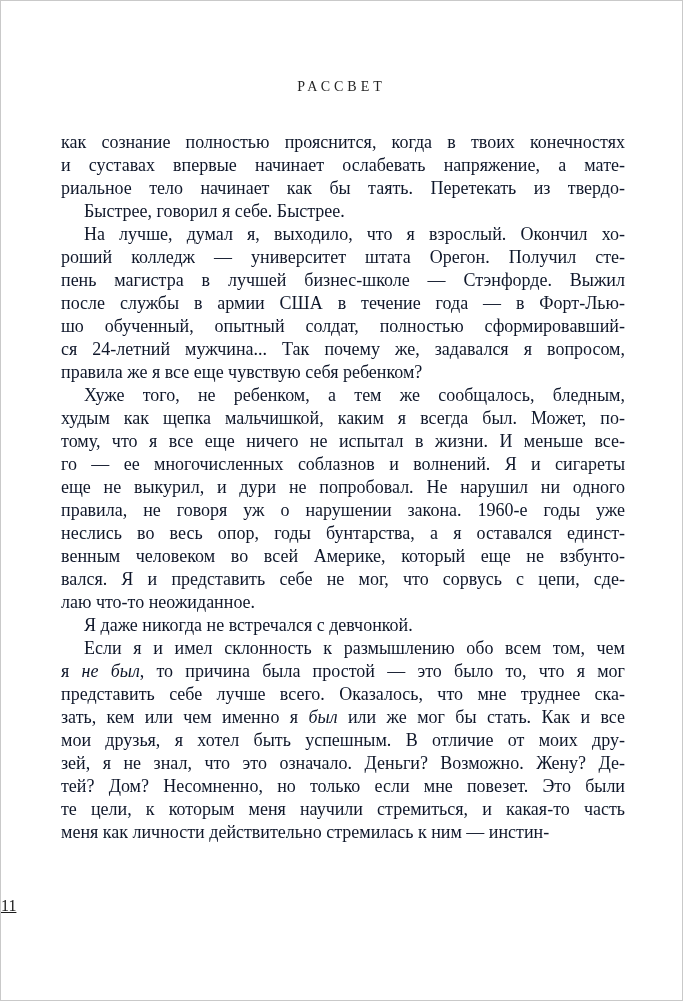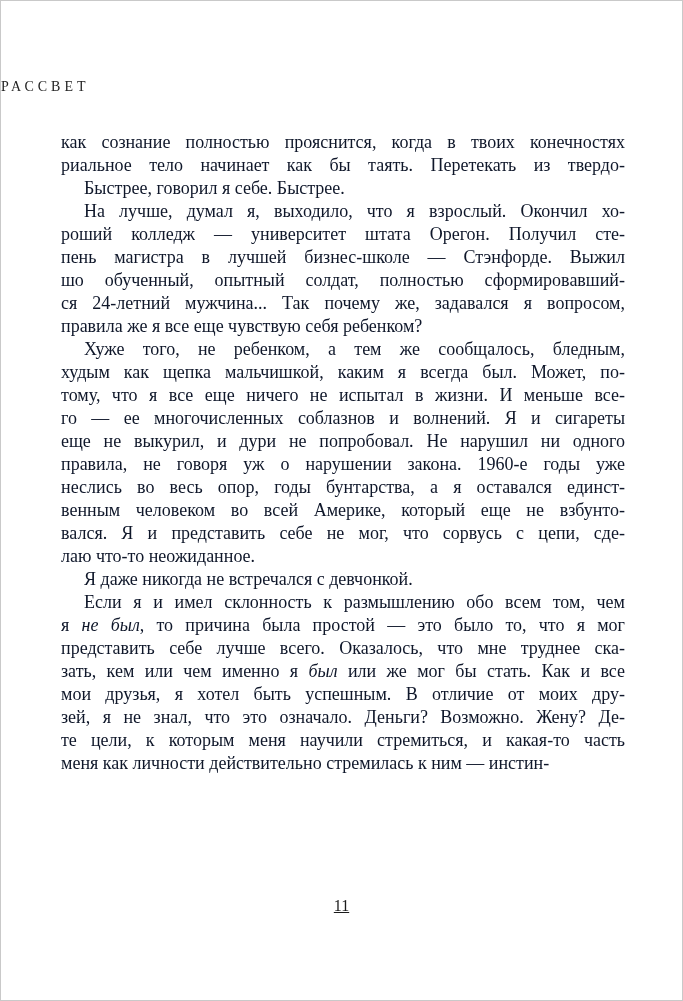--- a/index.html
+++ b/index.html
@@ -12,21 +12,21 @@
     border: 1px solid #c9c9c9;
     font-family: "Liberation Serif", "DejaVu Serif", serif;
     color: #1b1b1b;
     overflow: hidden;
   }
   .chapter-header {
     position: absolute;
     top: 78px;
     left: 0;
     right: 0;
-    text-align: left;
+    text-align: center;
     font-size: 14px;
     letter-spacing: 4px;
     color: #242424;
   }
   .body-text {
     position: absolute;
     top: 130px;
     left: 60px;
     width: 564px;
     font-size: 18px;
@@ -44,44 +44,46 @@
   }
   .line.indent {
     text-indent: 23px;
   }
   .it { font-style: italic; margin-top: 12px; }
   .page-number {
     position: absolute;
     top: 896px;
     left: 0;
     right: 0;
-    text-align: center;
+    text-align: left;
     font-size: 16px;
     color: #1b1b1b;
     text-decoration: underline;
   }
 </style>
 </head>
 <body>
 
 <div class="page">
   <div class="chapter-header">РАССВЕТ</div>
 
   <div class="body-text">
       <div class="paragraph">
         <div class="line">как сознание полностью прояснится, когда в твоих конечностях</div>
+        <div class="line">и суставах впервые начинает ослабевать напряжение, а мате-</div>
         <div class="line">риальное тело начинает как бы таять. Перетекать из твердо-</div>
       </div>
       <div class="paragraph">
         <div class="line last indent">Быстрее, говорил я себе. Быстрее.</div>
       </div>
       <div class="paragraph">
         <div class="line indent">На лучше, думал я, выходило, что я взрослый. Окончил хо-</div>
         <div class="line">роший колледж — университет штата Орегон. Получил сте-</div>
         <div class="line">пень магистра в лучшей бизнес-школе — Стэнфорде. Выжил</div>
+        <div class="line">после службы в армии США в течение года — в Форт-Лью-</div>
         <div class="line">шо обученный, опытный солдат, полностью сформировавший-</div>
         <div class="line">ся 24-летний мужчина... Так почему же, задавался я вопросом,</div>
         <div class="line last">правила же я все еще чувствую себя ребенком?</div>
       </div>
       <div class="paragraph">
         <div class="line indent">Хуже того, не ребенком, а тем же сообщалось, бледным,</div>
         <div class="line">худым как щепка мальчишкой, каким я всегда был. Может, по-</div>
         <div class="line">тому, что я все еще ничего не испытал в жизни. И меньше все-</div>
         <div class="line">го — ее многочисленных соблазнов и волнений. Я и сигареты</div>
         <div class="line">еще не выкурил, и дури не попробовал. Не нарушил ни одного</div>
@@ -94,19 +96,20 @@
       <div class="paragraph">
         <div class="line last indent">Я даже никогда не встречался с девчонкой.</div>
       </div>
       <div class="paragraph">
         <div class="line indent">Если я и имел склонность к размышлению обо всем том, чем</div>
         <div class="line">я <span class="it">не был</span>, то причина была простой — это было то, что я мог</div>
         <div class="line">представить себе лучше всего. Оказалось, что мне труднее ска-</div>
         <div class="line">зать, кем или чем именно я <span class="it">был</span> или же мог бы стать. Как и все</div>
         <div class="line">мои друзья, я хотел быть успешным. В отличие от моих дру-</div>
         <div class="line">зей, я не знал, что это означало. Деньги? Возможно. Жену? Де-</div>
+        <div class="line">тей? Дом? Несомненно, но только если мне повезет. Это были</div>
         <div class="line">те цели, к которым меня научили стремиться, и какая-то часть</div>
         <div class="line last">меня как личности действительно стремилась к ним — инстин-</div>
       </div>
     </div>
 
   <div class="page-number">11</div>
 </div>
 
 </body></html>

